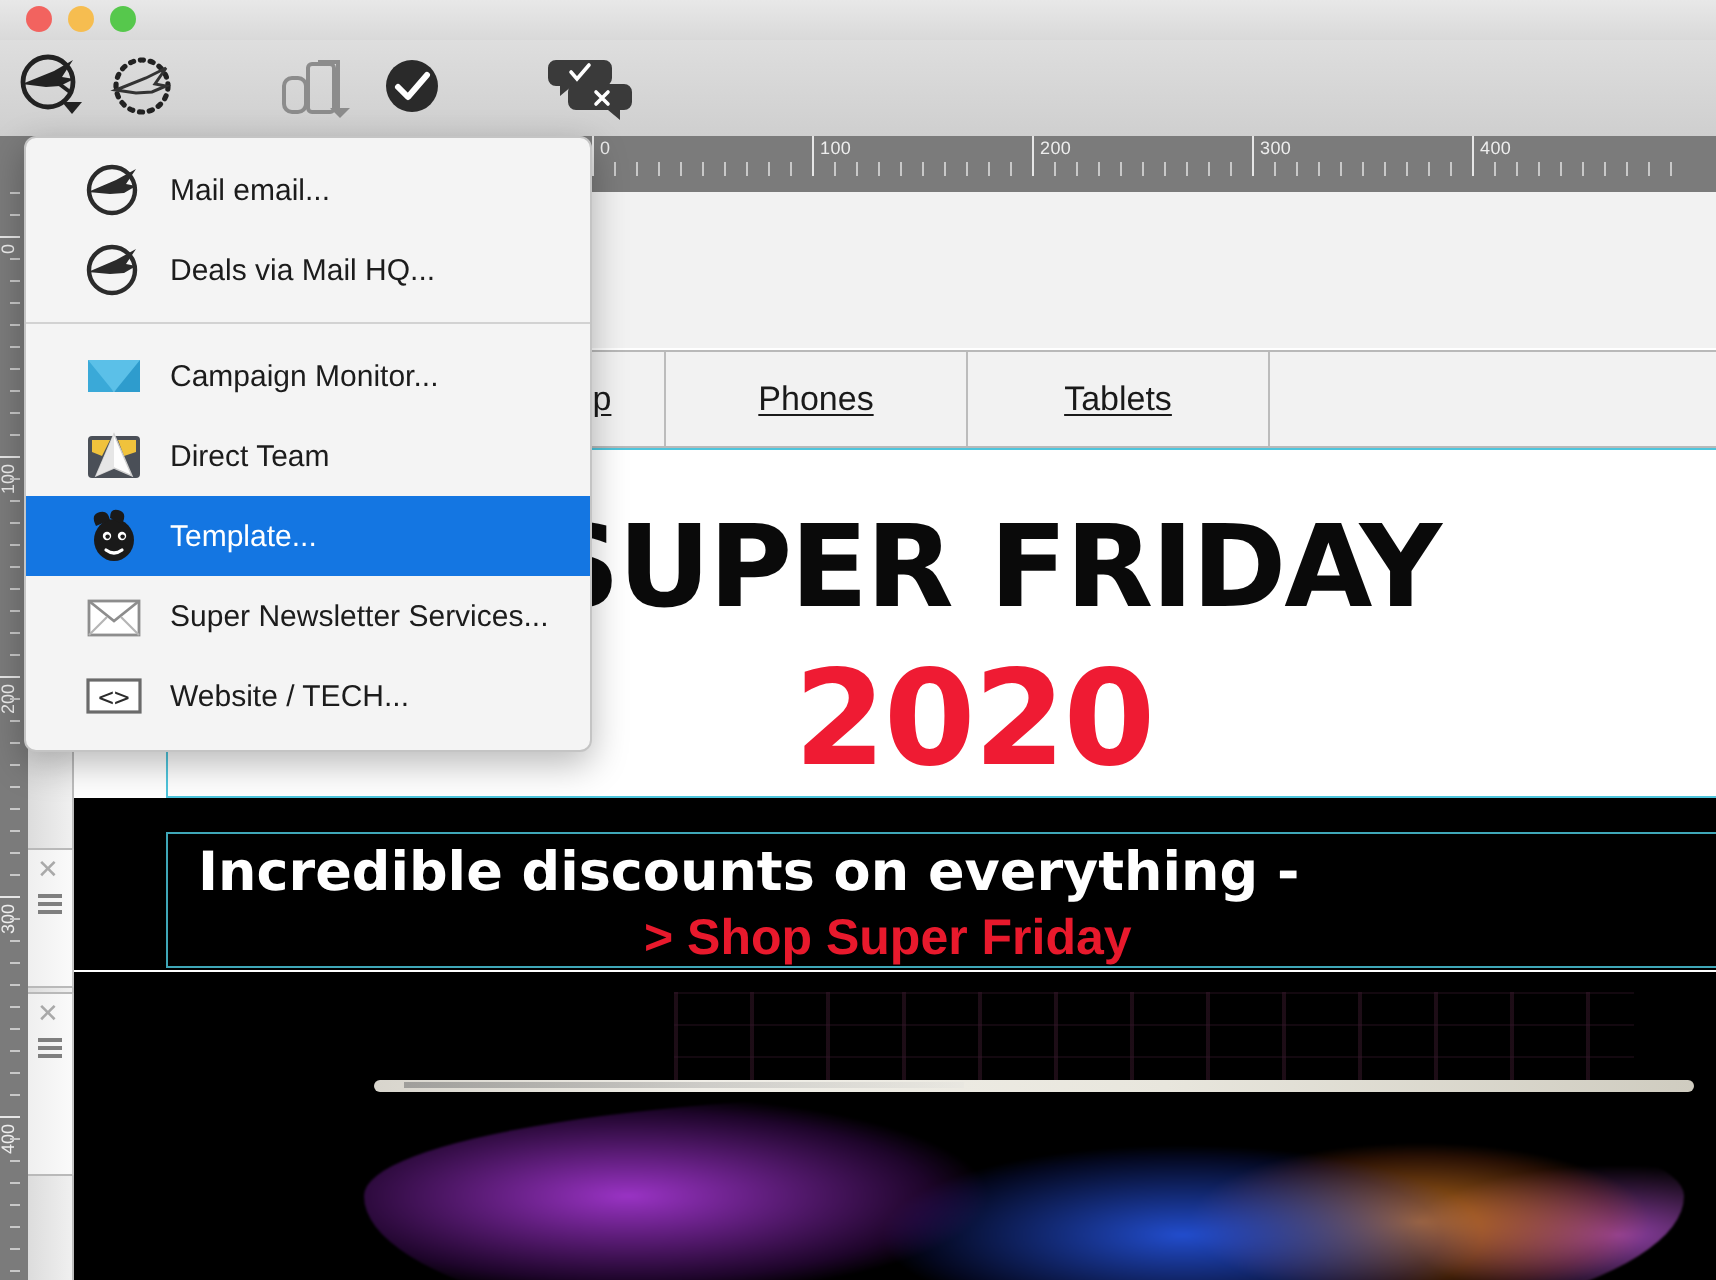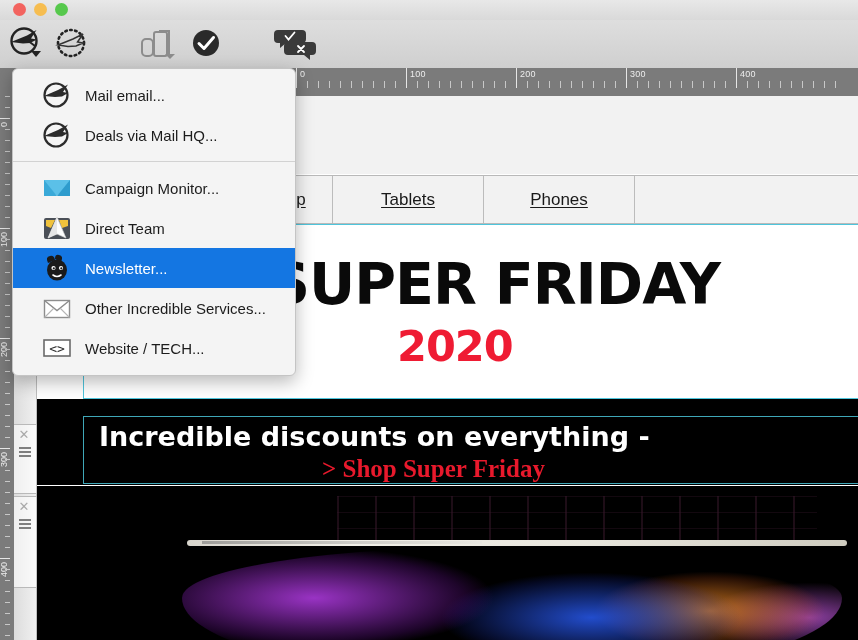--- a/index.html
+++ b/index.html
@@ -186,21 +186,21 @@
   .hero-title {
     position: absolute; left: 232px; top: 27px;
     font-family: "DejaVu Sans", sans-serif;
     font-weight: 700; font-size: 57px;
     letter-spacing: -1px;
     color: #0a0a0a; white-space: nowrap;
   }
   .hero-year {
     position: absolute; left: 360px; top: 97px;
     font-family: "DejaVu Sans", sans-serif;
-    font-weight: 700; font-size: 43px;
+    font-weight: 700; font-size: 66px;
     letter-spacing: -1px;
     color: #ef1b33; white-space: nowrap;
   }
 
   .band {
     top: 303px; height: 86px; background: #000000;
   }
   .band-guide {
     position: absolute; left: 46px; top: 17px;
     width: 775px; height: 68px;
@@ -210,21 +210,21 @@
     box-sizing: border-box;
   }
   .band-line1 {
     position: absolute; left: 62px; top: 22px;
     font-family: "DejaVu Sans", sans-serif;
     font-weight: 700; font-size: 27px;
     color: #ffffff; white-space: nowrap;
   }
   .band-line2 {
     position: absolute; left: 285px; top: 56px;
-    font-family: Liberation Serif, serif;
+    font-family: Liberation Sans, sans-serif;
     font-weight: 700; font-size: 25px;
     color: #e8192c; white-space: nowrap;
   }
 
   .photo {
     top: 390px; height: 154px; background: #000000;
     overflow: hidden;
   }
   .laptop {
     position: absolute; left: 145px; top: 60px;
@@ -535,25 +535,25 @@
           </div>
         </div>
 
         <div class="blk nav-row blk-sep">
           <div class="nav-cell c0">
               <span>Deals</span>
             </div>
           <div class="nav-cell c1">
               <span>PC &amp; Laptop</span>
             </div>
+          <div class="nav-cell c2">
+              <span>Phones</span>
+            </div>
           <div class="nav-cell c3">
               <span>Tablets</span>
-            </div>
-          <div class="nav-cell c2">
-              <span>Phones</span>
             </div>
         </div>
 
         <div class="blk hero blk-sep">
           <div class="hero-guide"></div>
           <div class="hero-title">SUPER FRIDAY</div>
           <div class="hero-year">2020</div>
         </div>
 
         <div class="blk band">
@@ -629,33 +629,33 @@
           <ellipse cx="16" cy="16" rx="10" ry="10.5" fill="#1a1a1a"></ellipse>
           <path d="M7 9 q-3 -6 2 -7 q4 -1 5 4 z" fill="#1a1a1a"></path>
           <path d="M20 8 q3 -6 -2 -7 q-4 -1 -4 4 z" fill="#1a1a1a"></path>
           <circle cx="12.5" cy="14" r="2.1" fill="#fff"></circle>
           <circle cx="20" cy="14" r="2.1" fill="#fff"></circle>
           <circle cx="12.8" cy="14.3" r="1.1" fill="#1a1a1a"></circle>
           <circle cx="20.3" cy="14.3" r="1.1" fill="#1a1a1a"></circle>
           <path d="M12 21 q4 3 8 0" fill="none" stroke="#fff" stroke-width="1.6" stroke-linecap="round"></path>
         </svg>
       </span>
-      <span class="label">Newsletter...</span>
+      <span class="label">Template...</span>
     </div>
 
 
     <div class="mi">
       <span class="icon">
         <svg width="32" height="28" viewBox="0 0 32 28">
           <rect x="3.5" y="6.5" width="25" height="17" fill="#fff" stroke="#8d8d8d" stroke-width="1.4"></rect>
           <path d="M3.5 6.5 L16 16.5 L28.5 6.5" fill="none" stroke="#8d8d8d" stroke-width="1.4"></path>
           <path d="M3.5 23.5 L12.5 14.5 M28.5 23.5 L19.5 14.5" fill="none" stroke="#b5b5b5" stroke-width="1.1"></path>
         </svg>
       </span>
-      <span class="label">Other Incredible Services...</span>
+      <span class="label">Super Newsletter Services...</span>
     </div>
 
     <div class="mi">
       <span class="icon">
         <svg width="32" height="28" viewBox="0 0 32 28">
           <rect x="3" y="6" width="26" height="16" fill="#fff" stroke="#6a6a6a" stroke-width="1.6"></rect>
           <text x="16" y="19" font-size="13" fill="#2b2b2b" text-anchor="middle" font-family="DejaVu Sans Mono, monospace">&lt;&gt;</text>
         </svg>
       </span>
       <span class="label">Website / TECH...</span>

